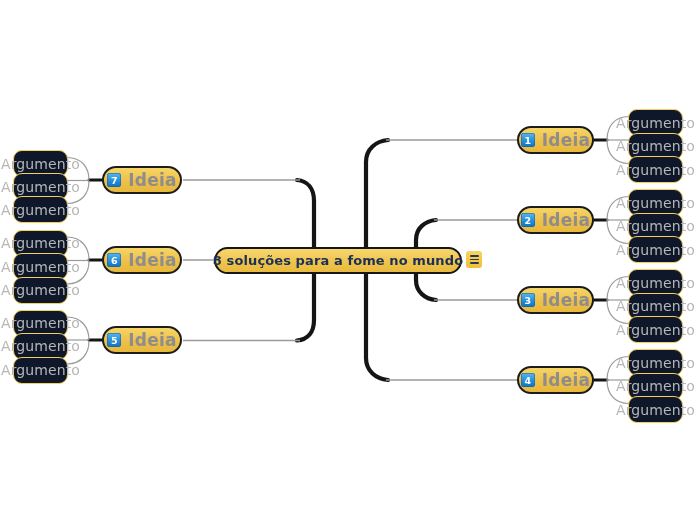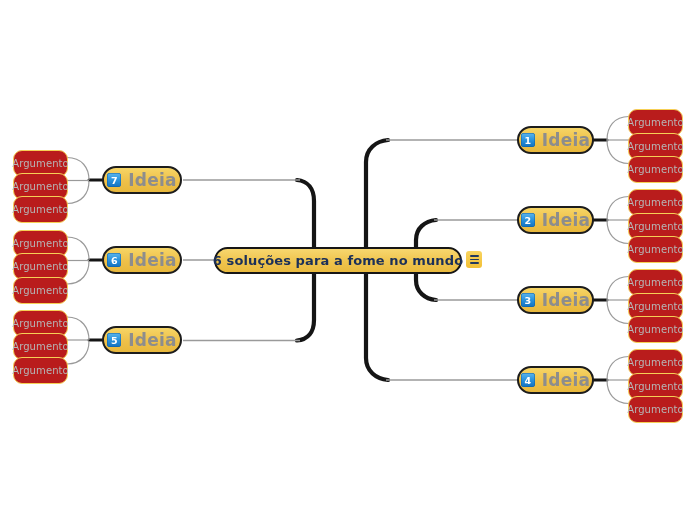--- a/index.html
+++ b/index.html
@@ -28,23 +28,23 @@
   }
   .idea.left{width:80px;}
   .badge{
     width:14px;height:14px;border-radius:3px;flex:0 0 auto;
     background:linear-gradient(180deg,#5bb5ec 0%,#2a92dc 50%,#1271bf 100%);
     color:#fff;font-size:9.5px;font-weight:bold;display:flex;align-items:center;justify-content:center;
     box-shadow:0 0 0 0.5px #0f5fa5 inset;
   }
   .idea-label{color:#8d8d8d;font-weight:bold;font-size:17px;letter-spacing:0.2px;}
   .arg{
-    width:55px;height:27px;background:#b91c1c;
+    width:55px;height:27px;background:#0f172a;
     border:1.6px solid #f6cf55;border-radius:9px;cursor:pointer;
-    color:#b6b6b6;font-size:10px;letter-spacing:0.1px;white-space:nowrap;
+    color:#b6b6b6;font-size:14px;letter-spacing:0.1px;white-space:nowrap;
   }
 </style>
 </head>
 <body>
 
 <div class="canvas">
 
   <svg class="connectors" width="697" height="520" viewBox="0 0 697 520">
 
     <g stroke="#151515" stroke-width="4.2" fill="none" stroke-linecap="round">
@@ -91,21 +91,21 @@
         <path d="M89 181 C89 193 82 203.5 67 203.5"></path>
       <path d="M89 260 C89 248 82 237 67 237"></path>
         <path d="M89 260.5 L67 260.5"></path>
         <path d="M89 261 C89 273 82 284 67 284"></path>
       <path d="M89 340 C89 328 82 317 67 317"></path>
         <path d="M89 340 L67 340"></path>
         <path d="M89 341 C89 353 82 364 67 364"></path>
     </g>
   </svg>
 
-  <div class="node central">6 soluções para a fome no mundo</div>
+  <div class="node central">8 soluções para a fome no mundo</div>
   <div class="notes" title="">
       <i></i>
       <i></i>
       <i></i>
     </div>
 
   <div class="node idea" style="left:517px;top:126px;">
     <span class="badge">1</span>
     <span class="idea-label">Ideia</span>
   </div>

